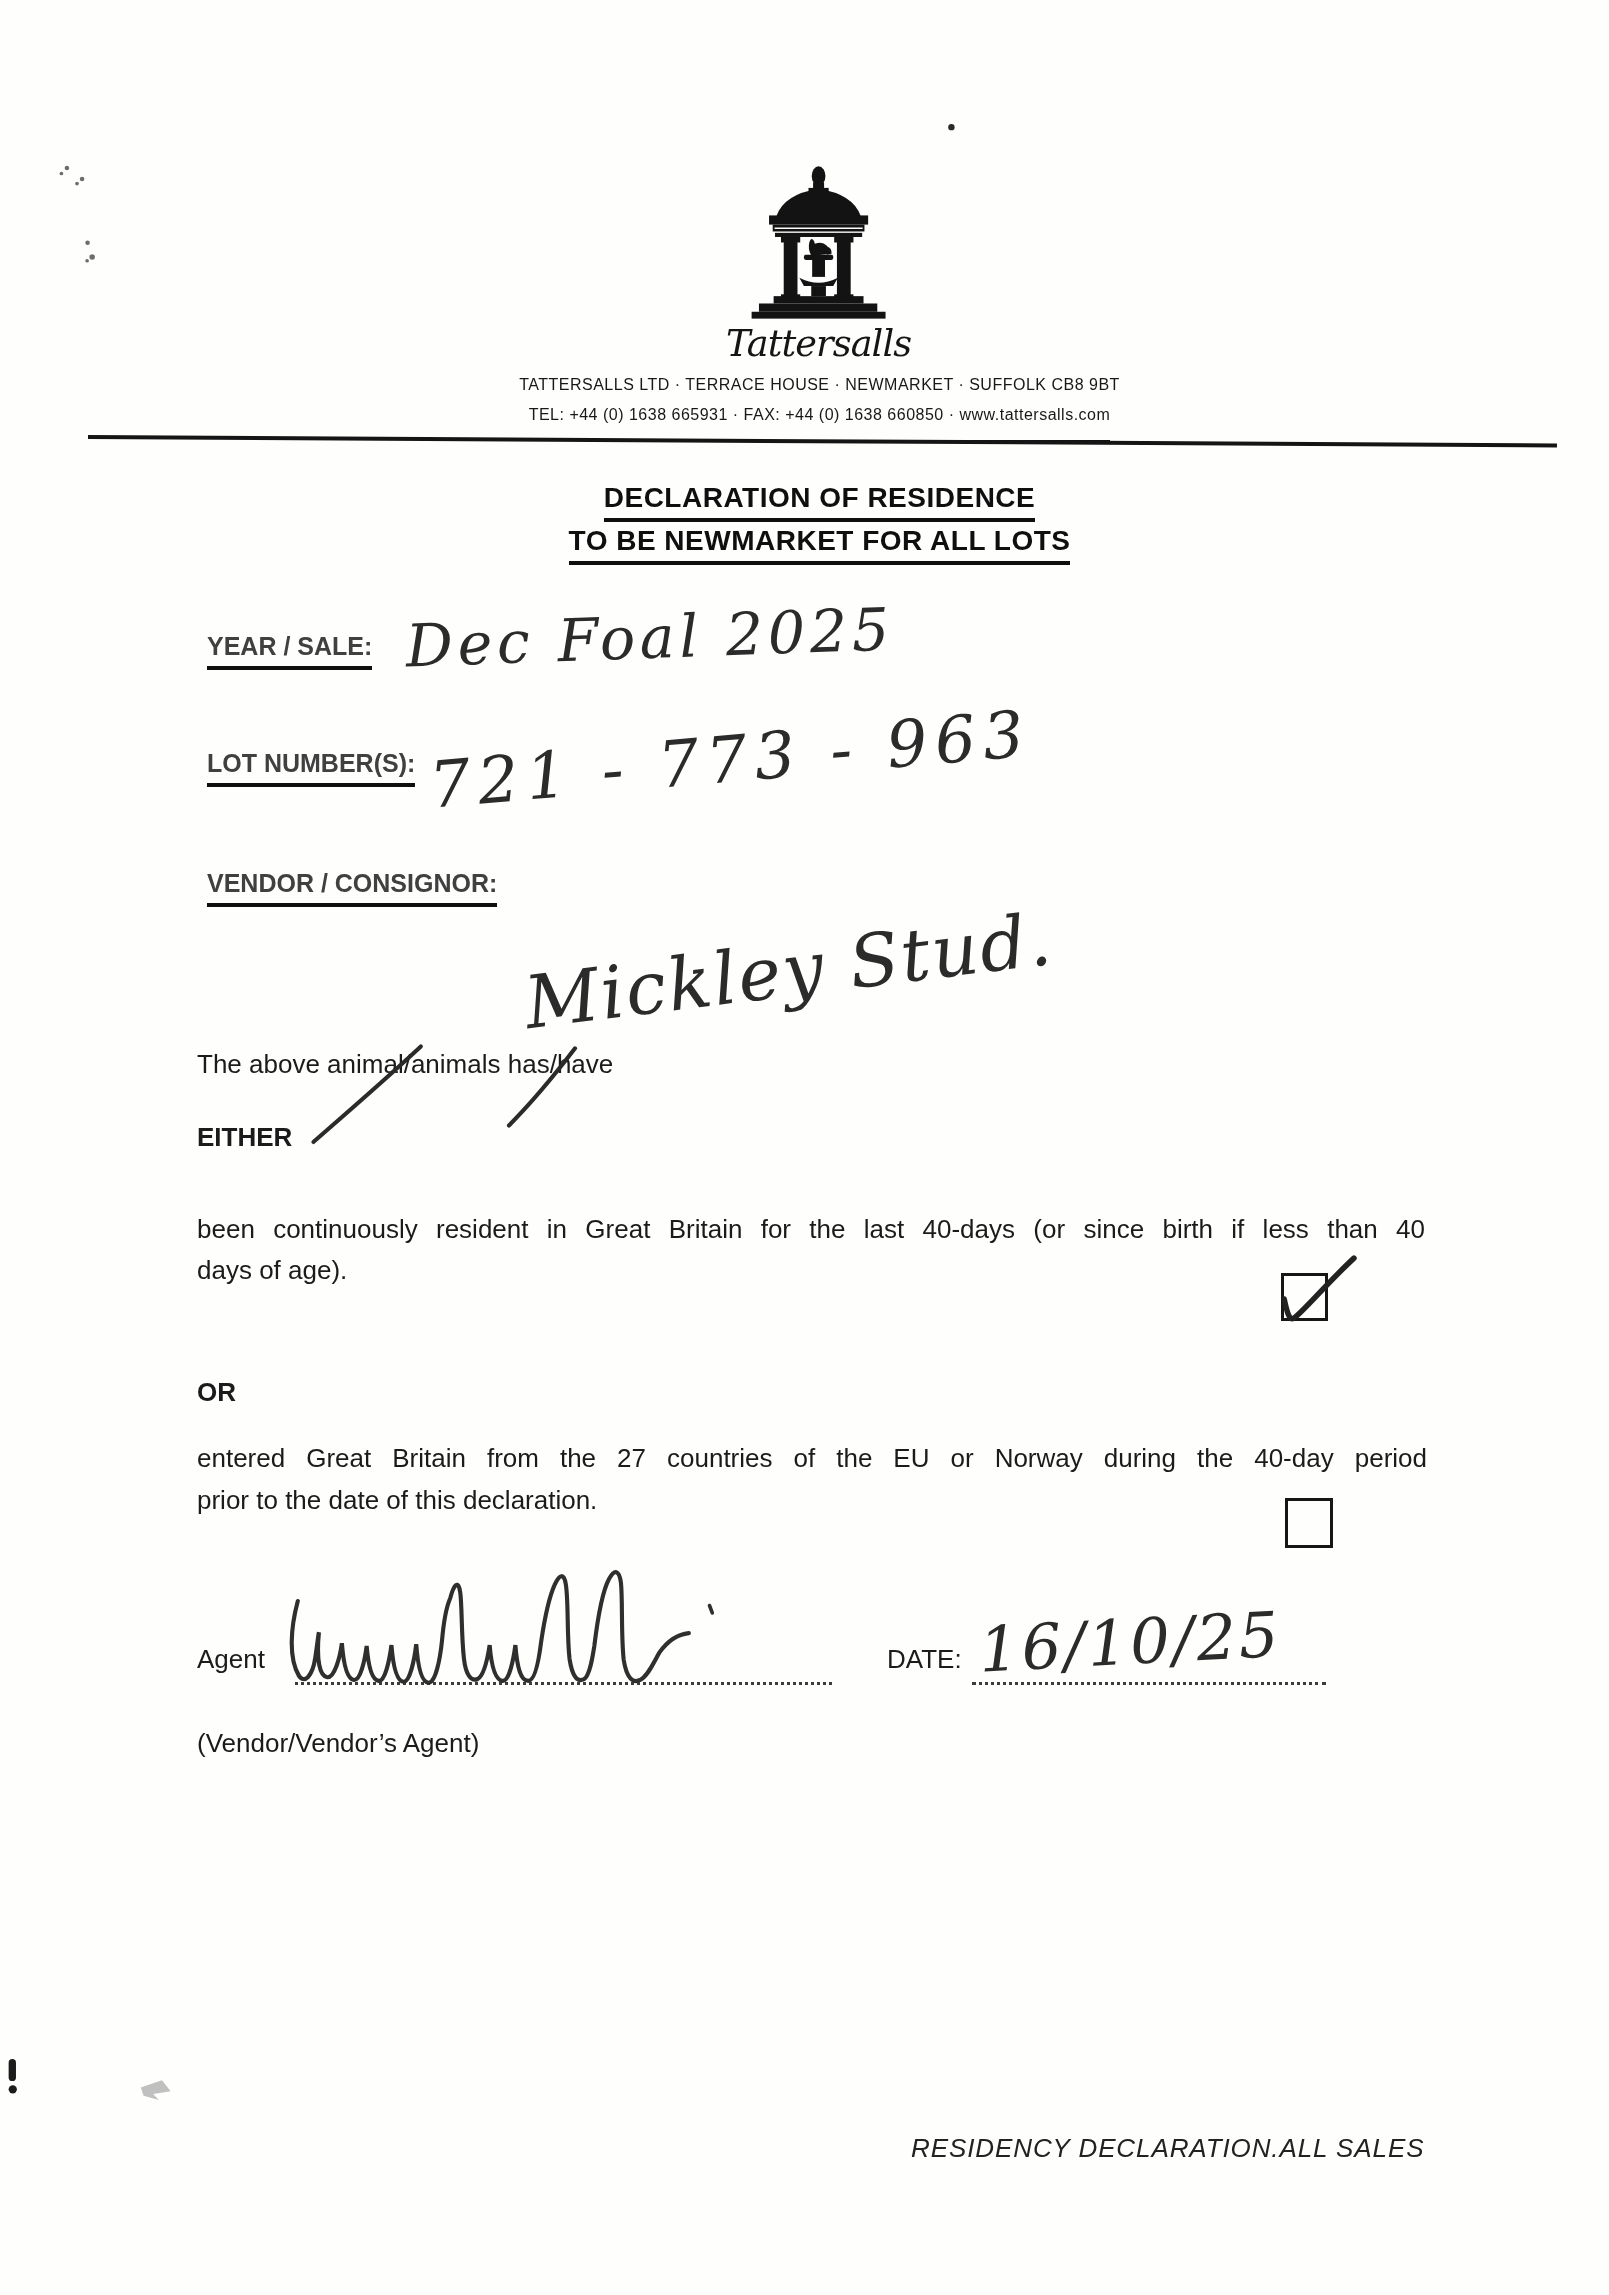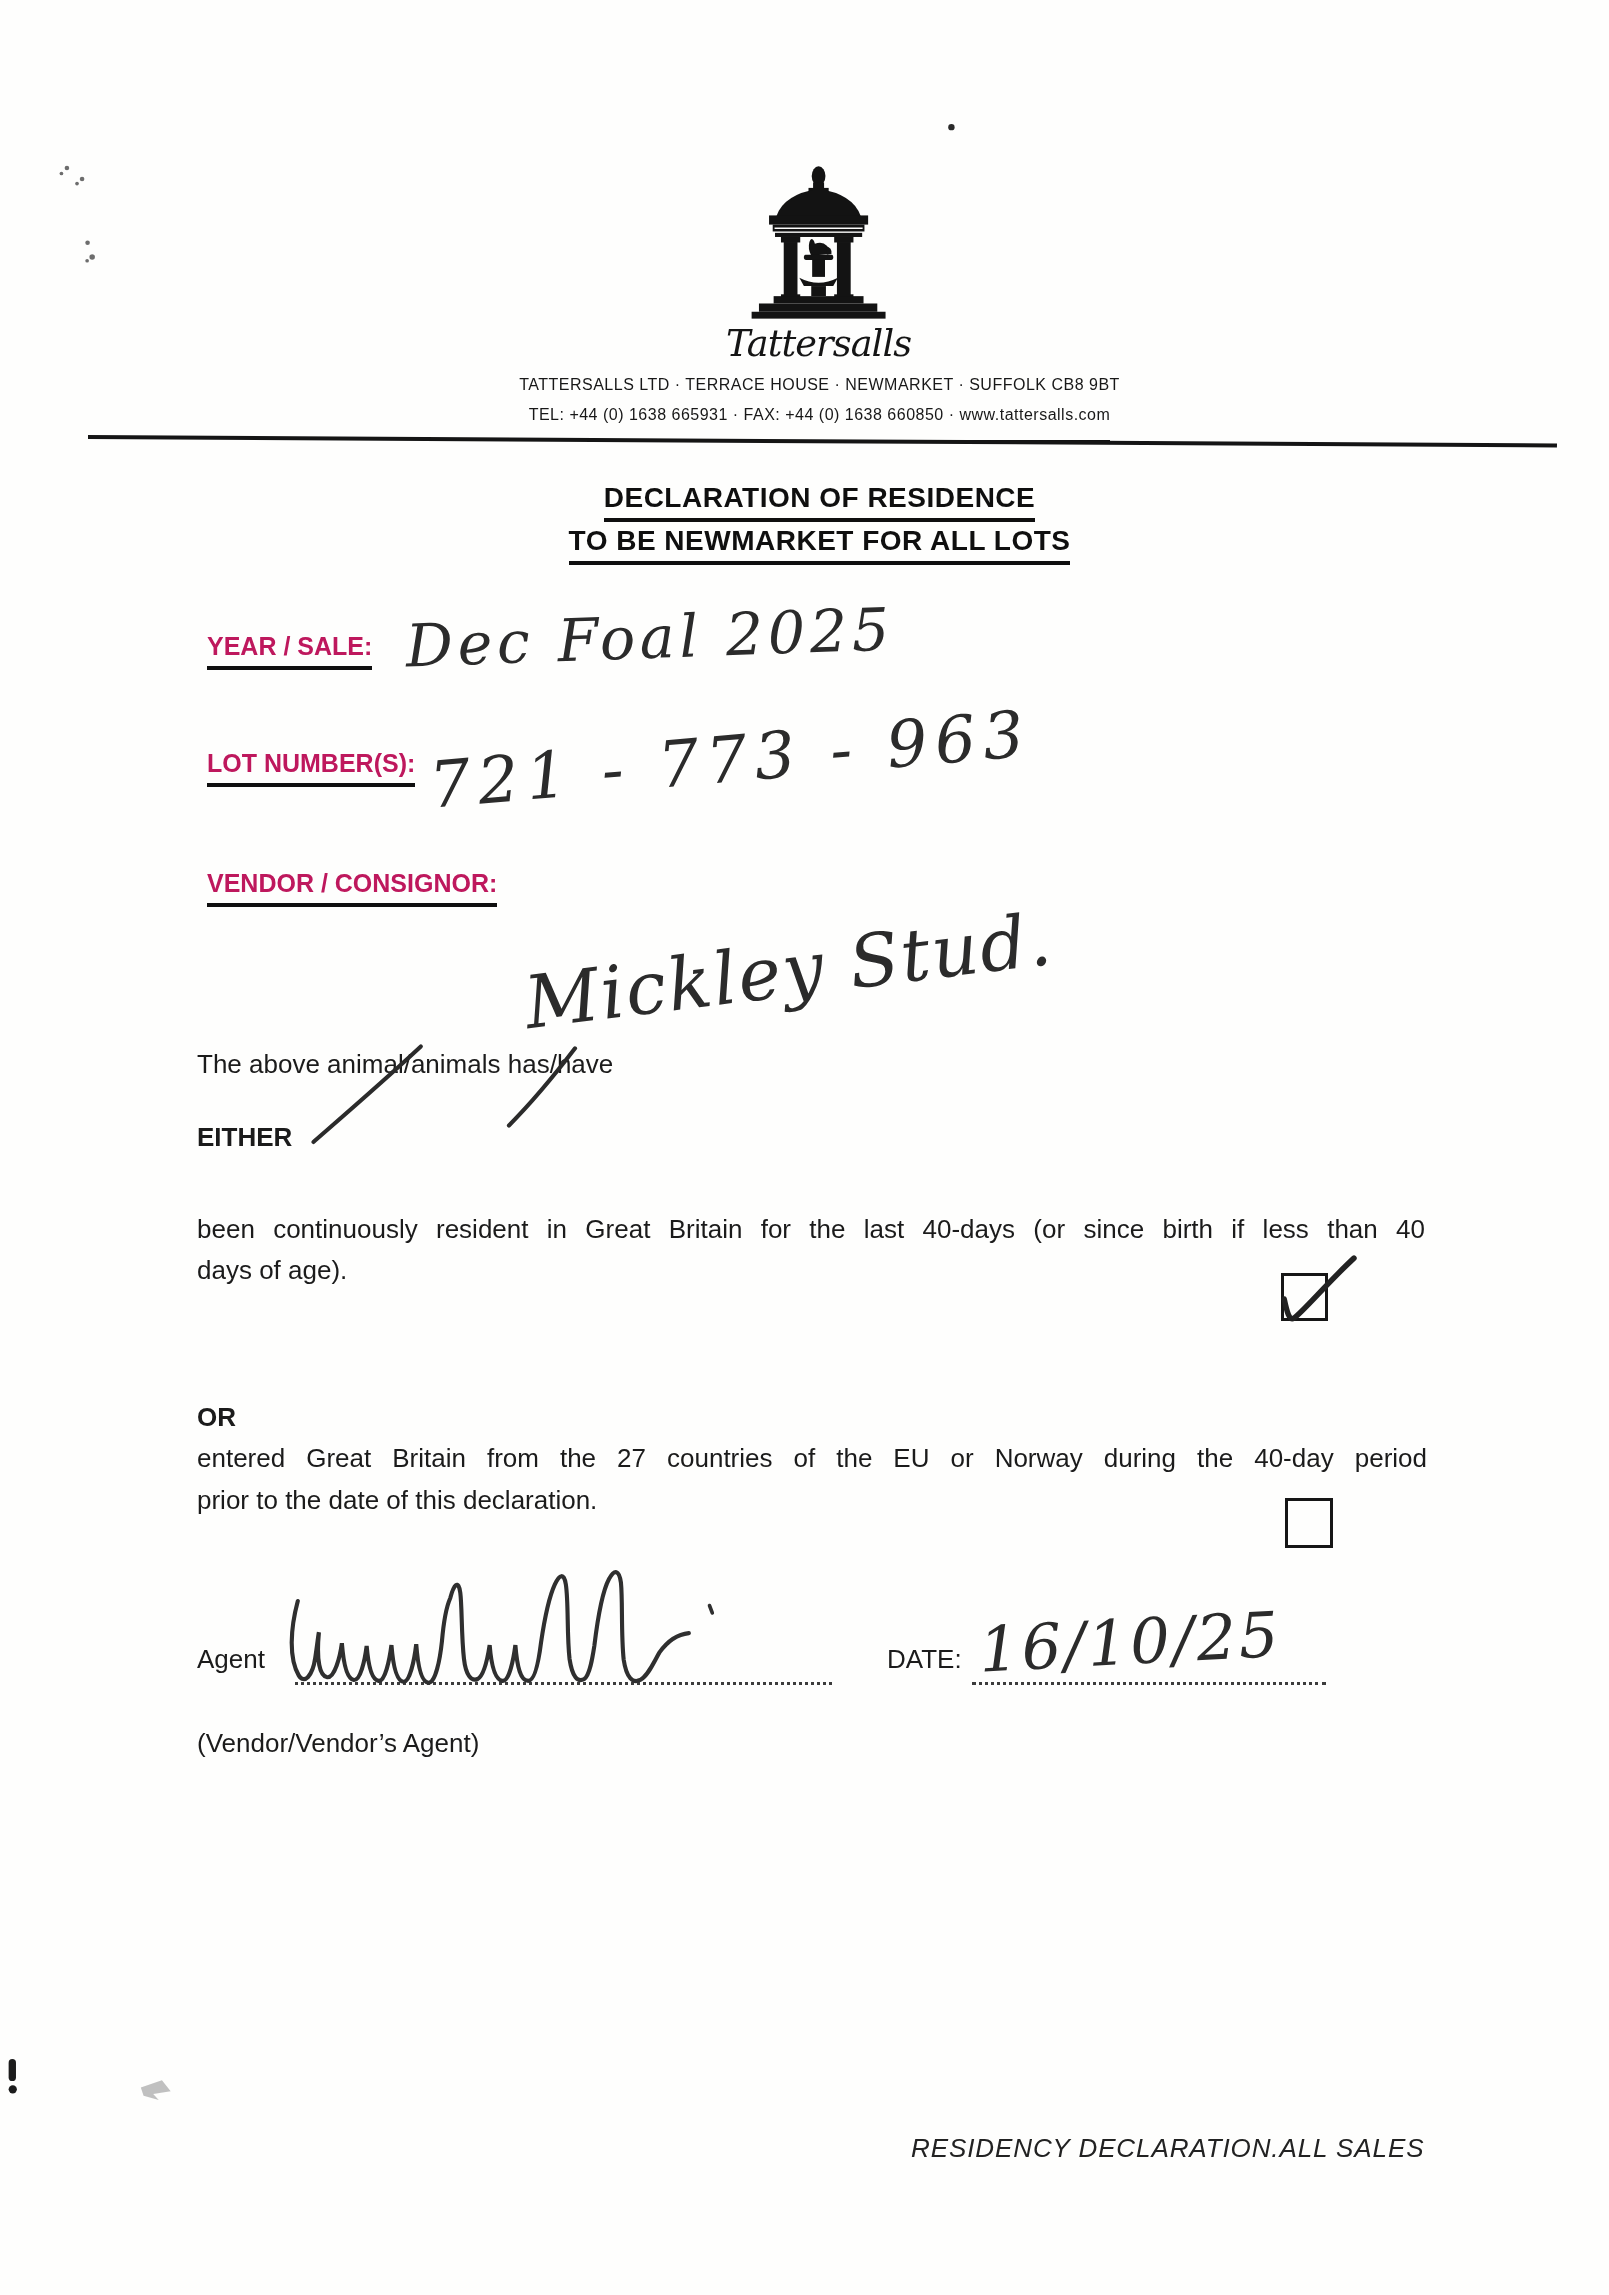--- a/index.html
+++ b/index.html
@@ -12,21 +12,21 @@
     color:#1d1d1d;
   }
   .abs{position:absolute;}
   .center-line{left:29px;right:0;text-align:center;}
   .addr{font-size:16px;letter-spacing:0.5px;color:#181818;}
   .site{border-bottom:2.8px solid #111;padding-bottom:17px;}
   .rule{left:88px;top:435px;width:1469px;height:4.1px;background:#151515;
         transform:rotate(0.33deg);transform-origin:left center;}
   .title-line{font-size:28px;font-weight:bold;letter-spacing:0.5px;color:#0f0f0f;}
   .title-line .ul{display:inline-block;border-bottom:4.6px solid #0f0f0f;padding-bottom:4.1px;}
-  .field-label{font-size:25px;font-weight:bold;color:#be185d;}
+  .field-label{font-size:25px;font-weight:bold;color:#404040;}
   .field-label .ul{display:inline-block;border-bottom:4.6px solid #0f0f0f;padding-bottom:4.6px;}
   .body-text{font-size:26px;color:#1b1b1b;}
   .bold{font-weight:bold;}
   .jline{text-align:justify;text-align-last:justify;}
   .checkbox{border:3.2px solid #161616;background:transparent;box-sizing:border-box;}
   .dotline{border-bottom:3.2px dotted #3c3c3c;}
   .footer-text{font-size:26px;font-style:italic;letter-spacing:0.9px;color:#222;}
   .presp{white-space:pre;}
   svg text.hand{
     font-family:"DejaVu Serif", serif;
@@ -103,21 +103,21 @@
 
   <div class="abs body-text presp" style="left:197px;top:1049px;"><span>The above </span><span>animal</span><span>/animals </span><span>has</span><span>/have</span></div>
 
   <div class="abs body-text bold" style="left:197px;top:1122px;">EITHER</div>
 
   <div class="abs body-text jline" style="left:197px;top:1214px;width:1228px;">been continuously resident in Great Britain for the last 40-days (or since birth if less than 40</div>
   <div class="abs body-text" style="left:197px;top:1255px;">days of age).</div>
 
   <div class="abs checkbox" style="left:1281px;top:1273px;width:47px;height:48px;"></div>
 
-  <div class="abs body-text bold" style="left:197px;top:1377px;margin-top:25px;">OR</div>
+  <div class="abs body-text bold" style="left:197px;top:1377px;">OR</div>
 
   <div class="abs body-text jline" style="left:197px;top:1443px;width:1230px;">entered Great Britain from the 27 countries of the EU or Norway during the 40-day period</div>
   <div class="abs body-text" style="left:197px;top:1485px;">prior to the date of this declaration.</div>
 
   <div class="abs checkbox" style="left:1285px;top:1498px;width:48px;height:50px;"></div>
 
   <div class="abs body-text" style="left:197px;top:1644px;">Agent</div>
   <div class="abs dotline" style="left:295px;top:1653px;width:537px;height:28.5px;"></div>
 
   <div class="abs body-text" style="left:887px;top:1644px;">DATE:</div>

